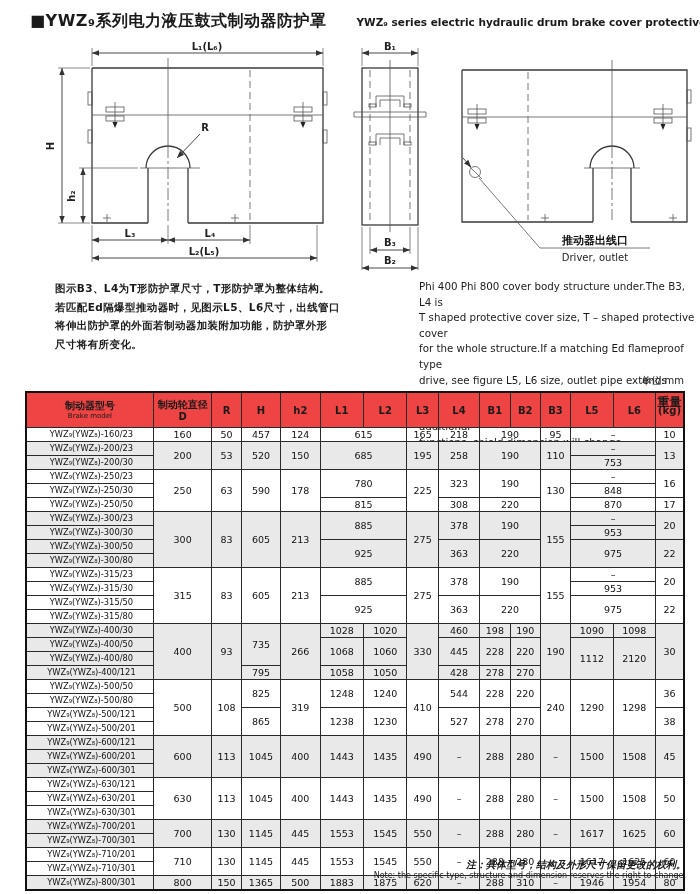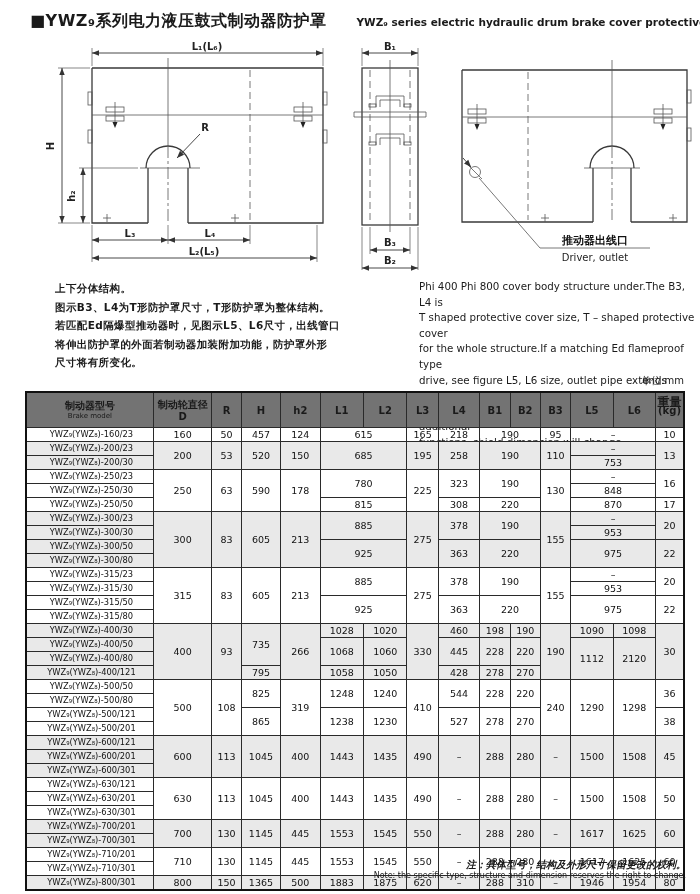--- a/index.html
+++ b/index.html
@@ -27,21 +27,21 @@
            font-weight:bold;line-height:18.5px;letter-spacing:0.4px;}
   .note-zh .ind{padding-left:27px;}
   .note-en{position:absolute;left:389px;top:279px;width:306px;font-size:10.3px;line-height:15.6px;}
   .note-en .ind{padding-left:30px;}
   .unit-label{position:absolute;top:374px;right:16px;font-size:10px;}
   
   .spec-table{position:absolute;left:25px;top:391px;width:660px;border-collapse:collapse;
               table-layout:fixed;border:2px solid #111;}
   .spec-table th,.spec-table td{border:1px solid #2a2a2a;text-align:center;
               vertical-align:middle;padding:0;overflow:hidden;}
-  .spec-table thead th{height:34px;background:#737373;}
+  .spec-table thead th{height:34px;background:#ef4444;}
   .spec-table td{font-size:9.5px;height:13px;line-height:11px;color:#111;}
   .spec-table td.model{text-align:center;padding-left:3px;font-size:8.3px;white-space:nowrap;}
   .spec-table tr.shaded td{background:#e9e9e9;}
   .h-zh{font-size:10px;font-weight:bold;line-height:12px;}
   .h-en{font-size:7px;font-weight:normal;line-height:8px;}
   .h-letter{font-size:10px;font-weight:bold;line-height:11px;}
   th.small-col{font-size:10px;font-weight:bold;}
   .h-wt1{font-size:12px;font-weight:bold;line-height:9px;}
   .h-wt2{font-size:10px;font-weight:bold;line-height:8px;}
   .h-wt3{font-size:6.5px;font-weight:normal;line-height:7px;margin-left:28px;}
@@ -172,21 +172,20 @@
         <path class="thin" d="M468,165 L482,179"></path>
         <line class="dim" x1="463" y1="158" x2="471" y2="167" marker-end="url(#ah)"></line>
       </g>
       <path class="thin" d="M479,178 L540,248 H650"></path>
       <text class="outlet-zh" x="595" y="244">推动器出线口</text>
       <text class="outlet-en" x="595" y="261">Driver, outlet</text>
     </g>
   </svg>
 
   <div class="note-zh">
-    <div class="ind">上下分体结构。</div>
     <div class="ind">图示B3、L4为T形防护罩尺寸，T形防护罩为整体结构。</div>
     <div class="ind">若匹配Ed隔爆型推动器时，见图示L5、L6尺寸，出线管口</div>
     <div class="ind">将伸出防护罩的外面若制动器加装附加功能，防护罩外形</div>
     <div class="ind">尺寸将有所变化。</div>
   </div>
   <div class="note-en">
     <div class="ind">Phi 400 Phi 800 cover body structure under.The B3, L4 is</div>
     <div class="ind">T shaped protective cover size, T – shaped protective cover</div>
     <div class="ind">for the whole structure.If a matching Ed flameproof type</div>
     <div class="ind">drive, see figure L5, L6 size, outlet pipe extends outside</div>

